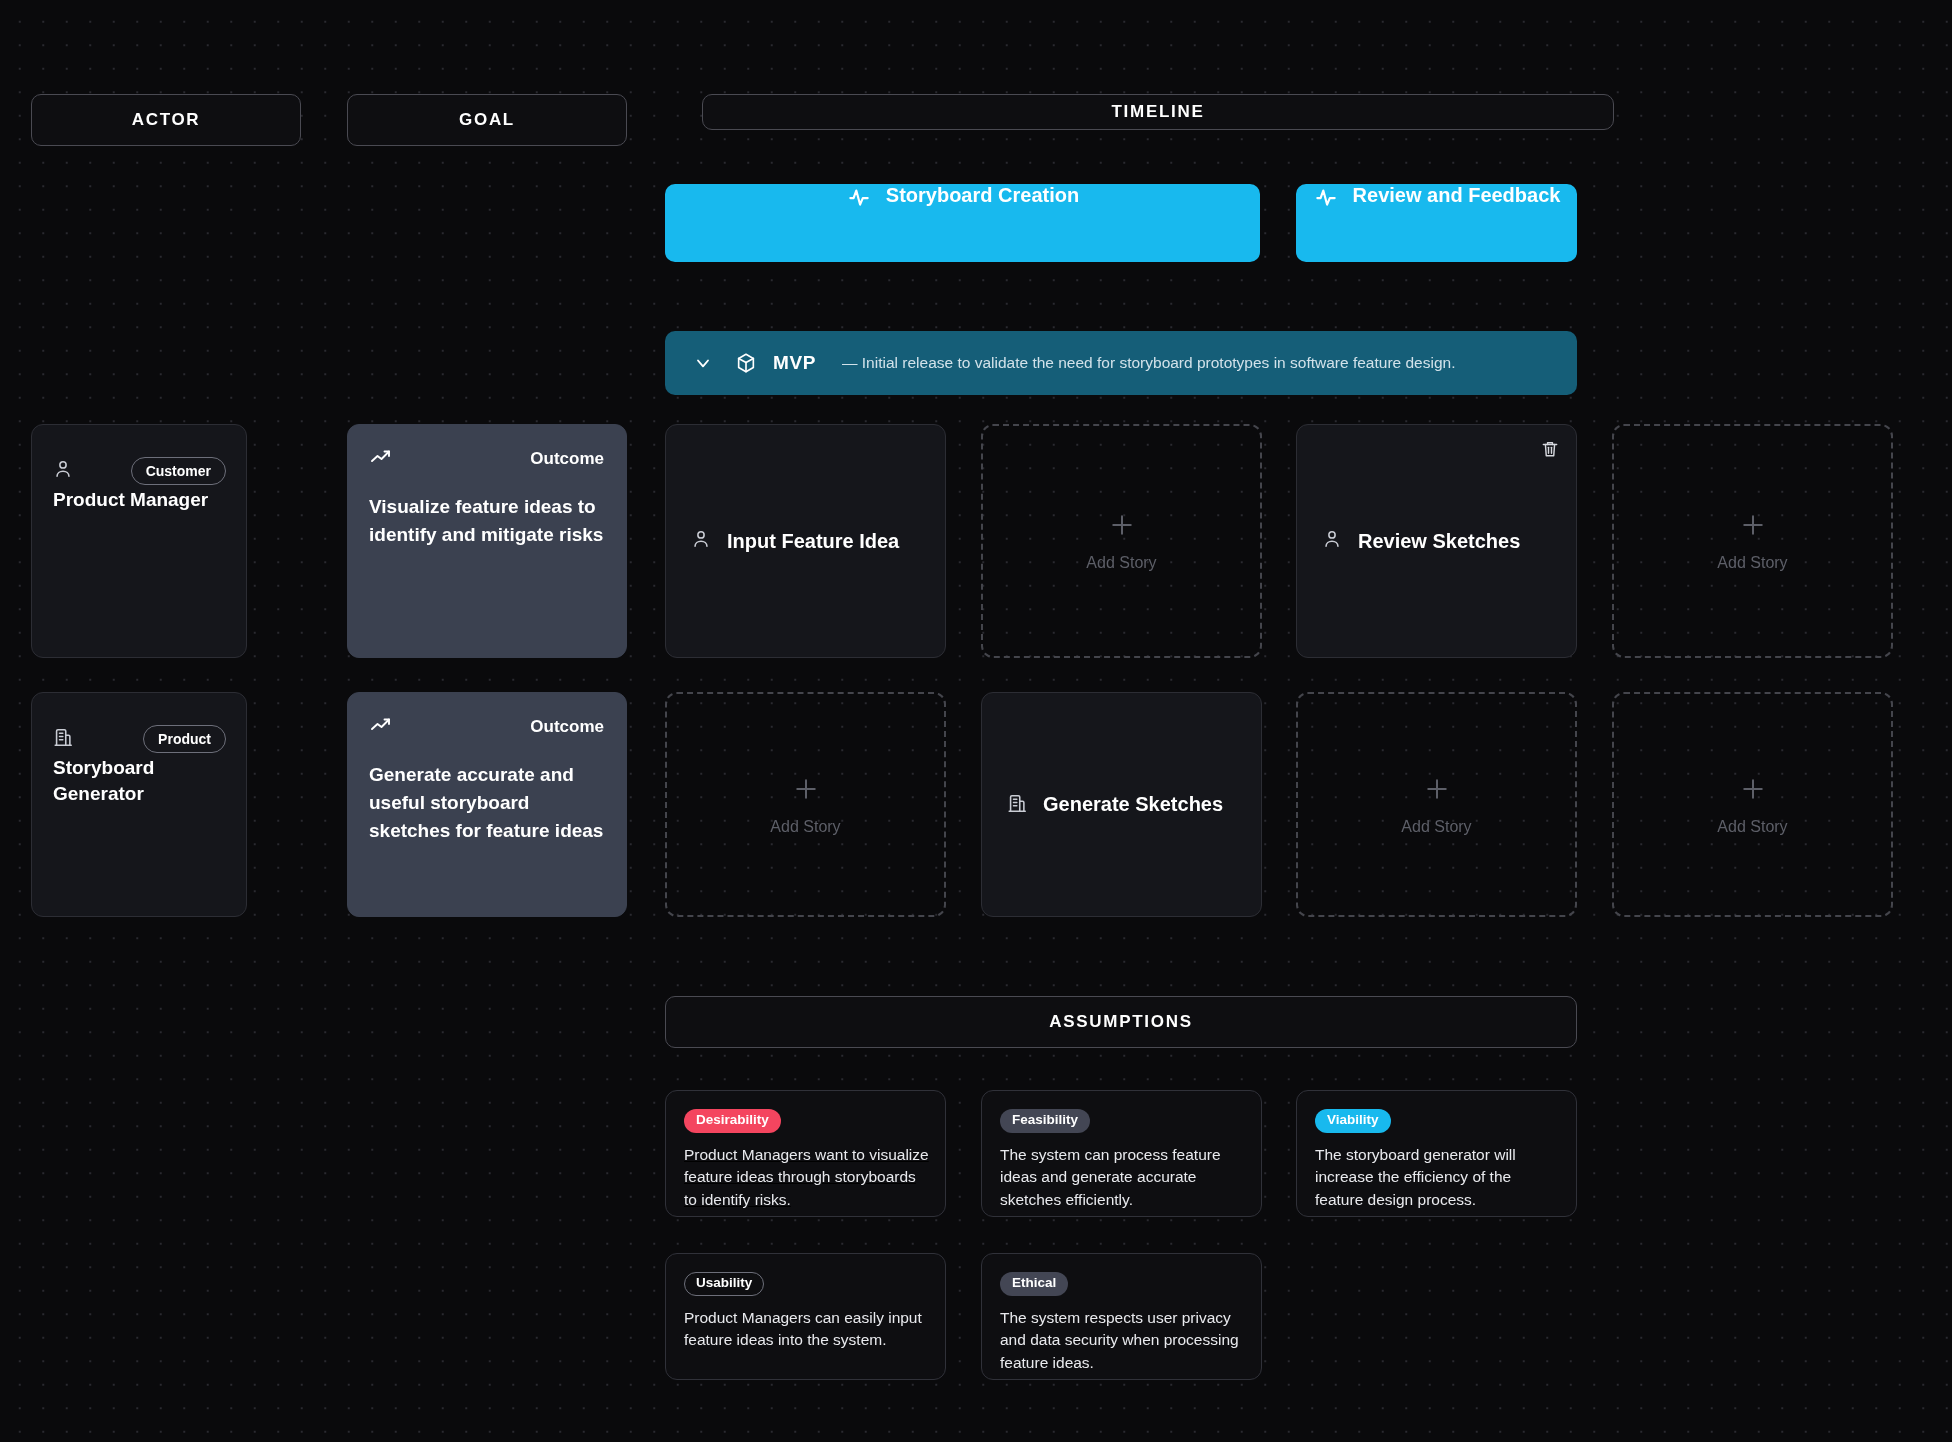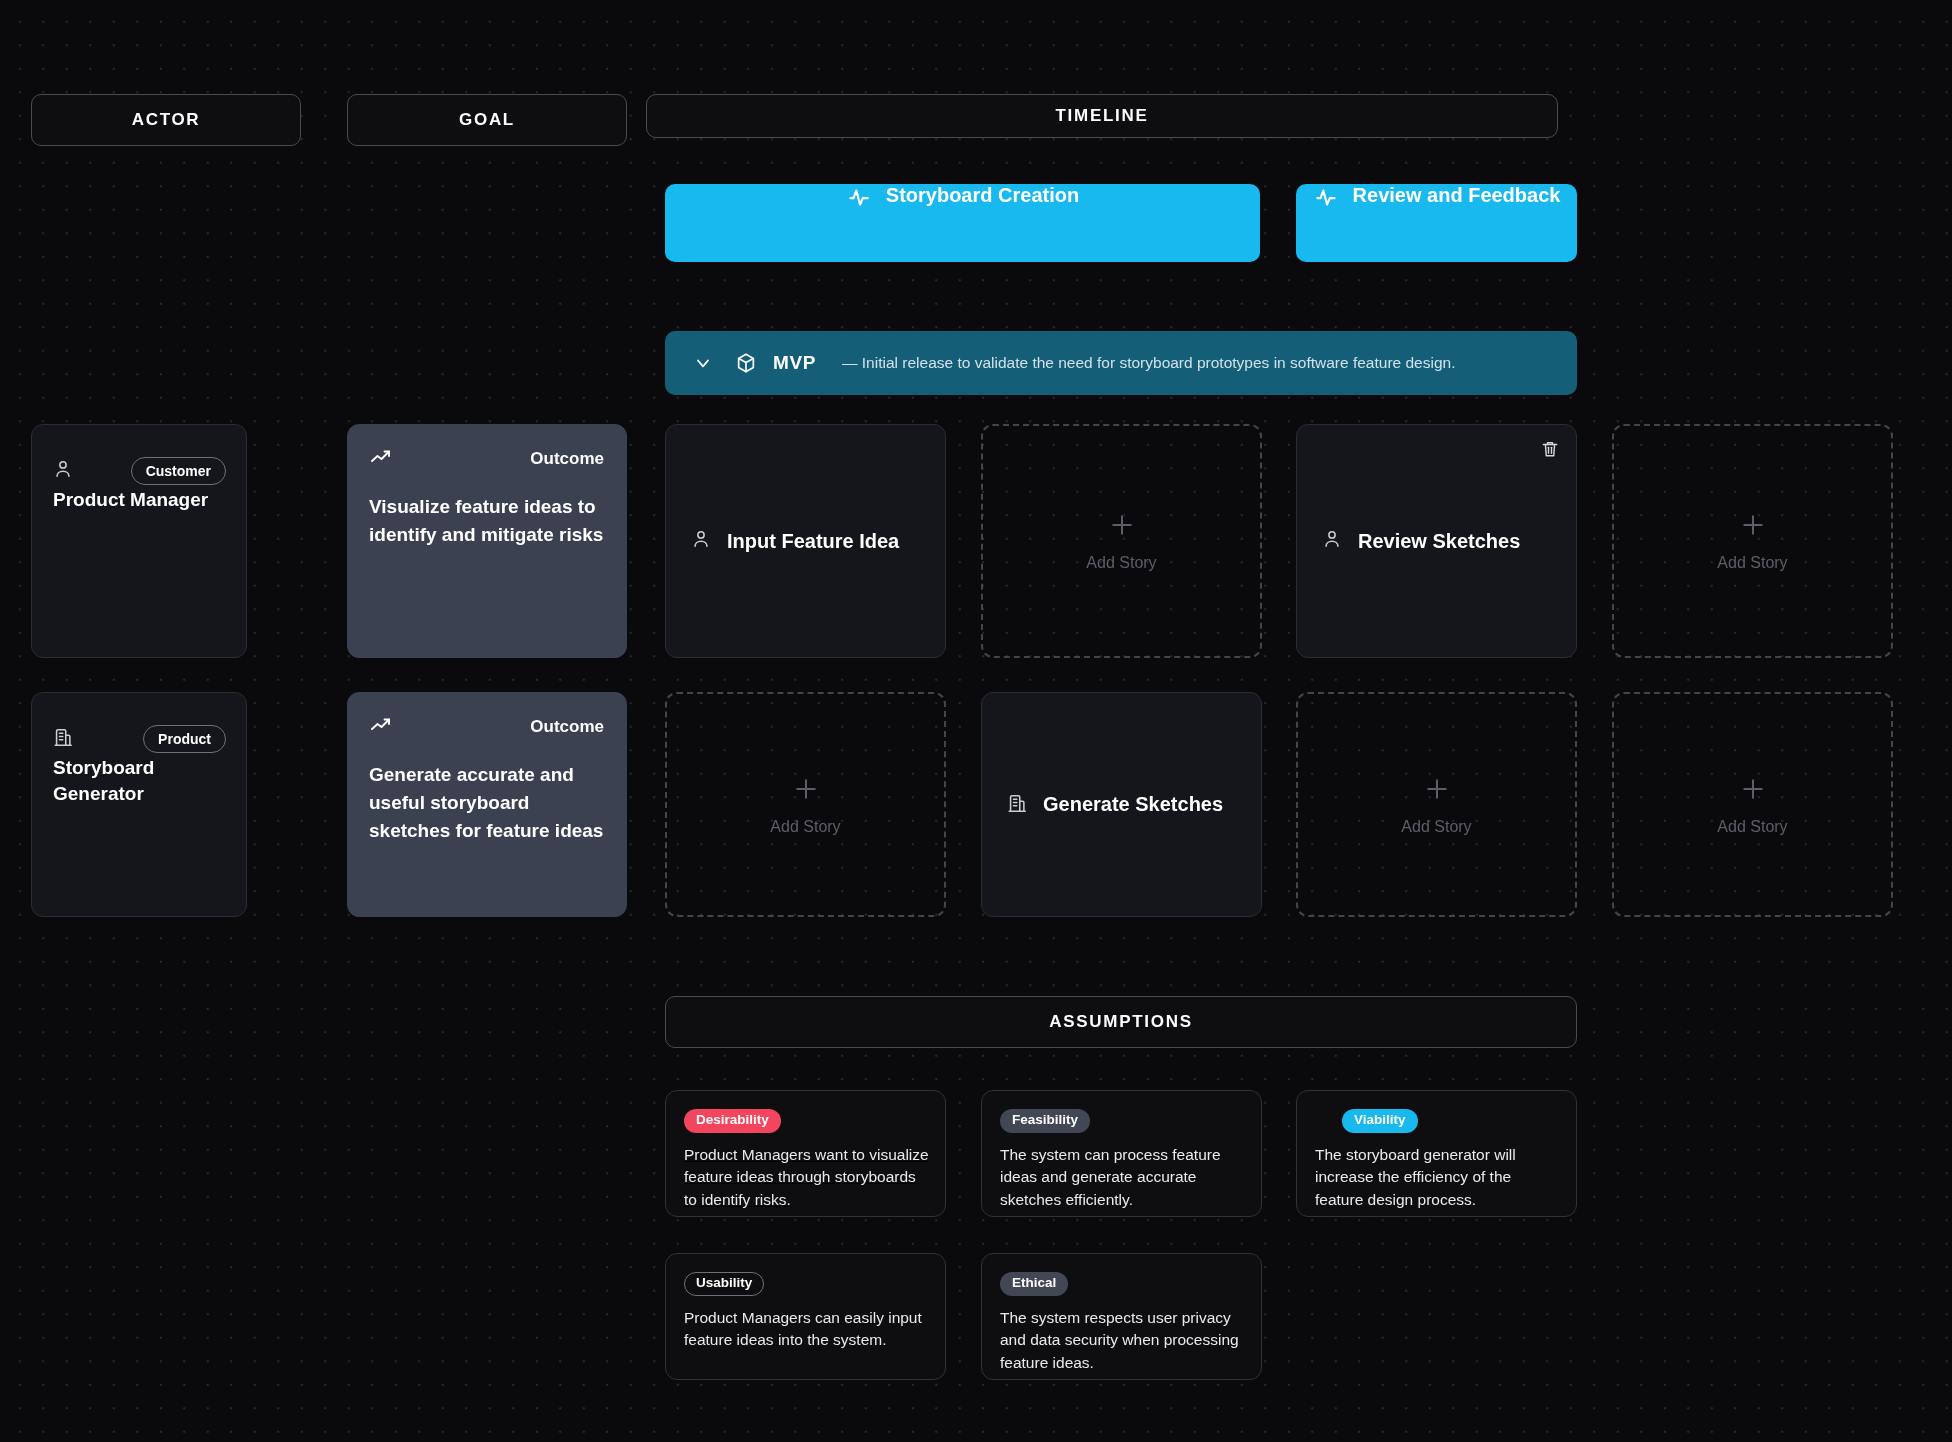--- a/index.html
+++ b/index.html
@@ -197,21 +197,21 @@
 <div id="board">
 
   <div class="hdr-pill" style="left:31px; top:94px; width:270px; height:52px;">
     <span>ACTOR</span>
   </div>
 
   <div class="hdr-pill" style="left:347px; top:94px; width:280px; height:52px;">
     <span>GOAL</span>
   </div>
 
-  <div class="hdr-pill" style="left:646px; top:94px; width:912px; height:44px;">
+  <div class="hdr-pill" style="left:702px; top:94px; width:912px; height:36px;">
     <span>TIMELINE</span>
   </div>
 
   <div class="phase" style="left:665px; top:184px; width:595px; height:78px; background:#18b9ee;">
     <span>
       <svg width="26" height="26" viewBox="0 0 24 24" fill="none" stroke="#ffffff" stroke-width="2" stroke-linecap="round" stroke-linejoin="round">
         <path d="M4 13h3l2.5-7 3.5 13 2.5-6h4.5"></path>
       </svg>
     </span>
     <span>Storyboard Creation</span>
@@ -406,21 +406,21 @@
     <span class="assume-badge" style="background:#f4455f;">Desirability</span>
     <div class="assume-text">Product Managers want to visualize feature ideas through storyboards to identify risks.</div>
   </div>
 
   <div class="assume-card" style="left:981px; top:1090px; width:281px; height:127px;">
     <span class="assume-badge" style="background:#434654;">Feasibility</span>
     <div class="assume-text">The system can process feature ideas and generate accurate sketches efficiently.</div>
   </div>
 
   <div class="assume-card" style="left:1296px; top:1090px; width:281px; height:127px;">
-    <span class="assume-badge" style="background:#18b9ee;margin-left:27px;">Viability</span>
+    <span class="assume-badge" style="background:#18b9ee;">Viability</span>
     <div class="assume-text">The storyboard generator will increase the efficiency of the feature design process.</div>
   </div>
 
   <div class="assume-card" style="left:665px; top:1253px; width:281px; height:127px;">
     <span class="assume-badge" style="background:transparent; border:1px solid #6d6f7a; padding:3px 11px 4px;">Usability</span>
     <div class="assume-text">Product Managers can easily input feature ideas into the system.</div>
   </div>
 
   <div class="assume-card" style="left:981px; top:1253px; width:281px; height:127px;">
     <span class="assume-badge" style="background:#434654;">Ethical</span>

